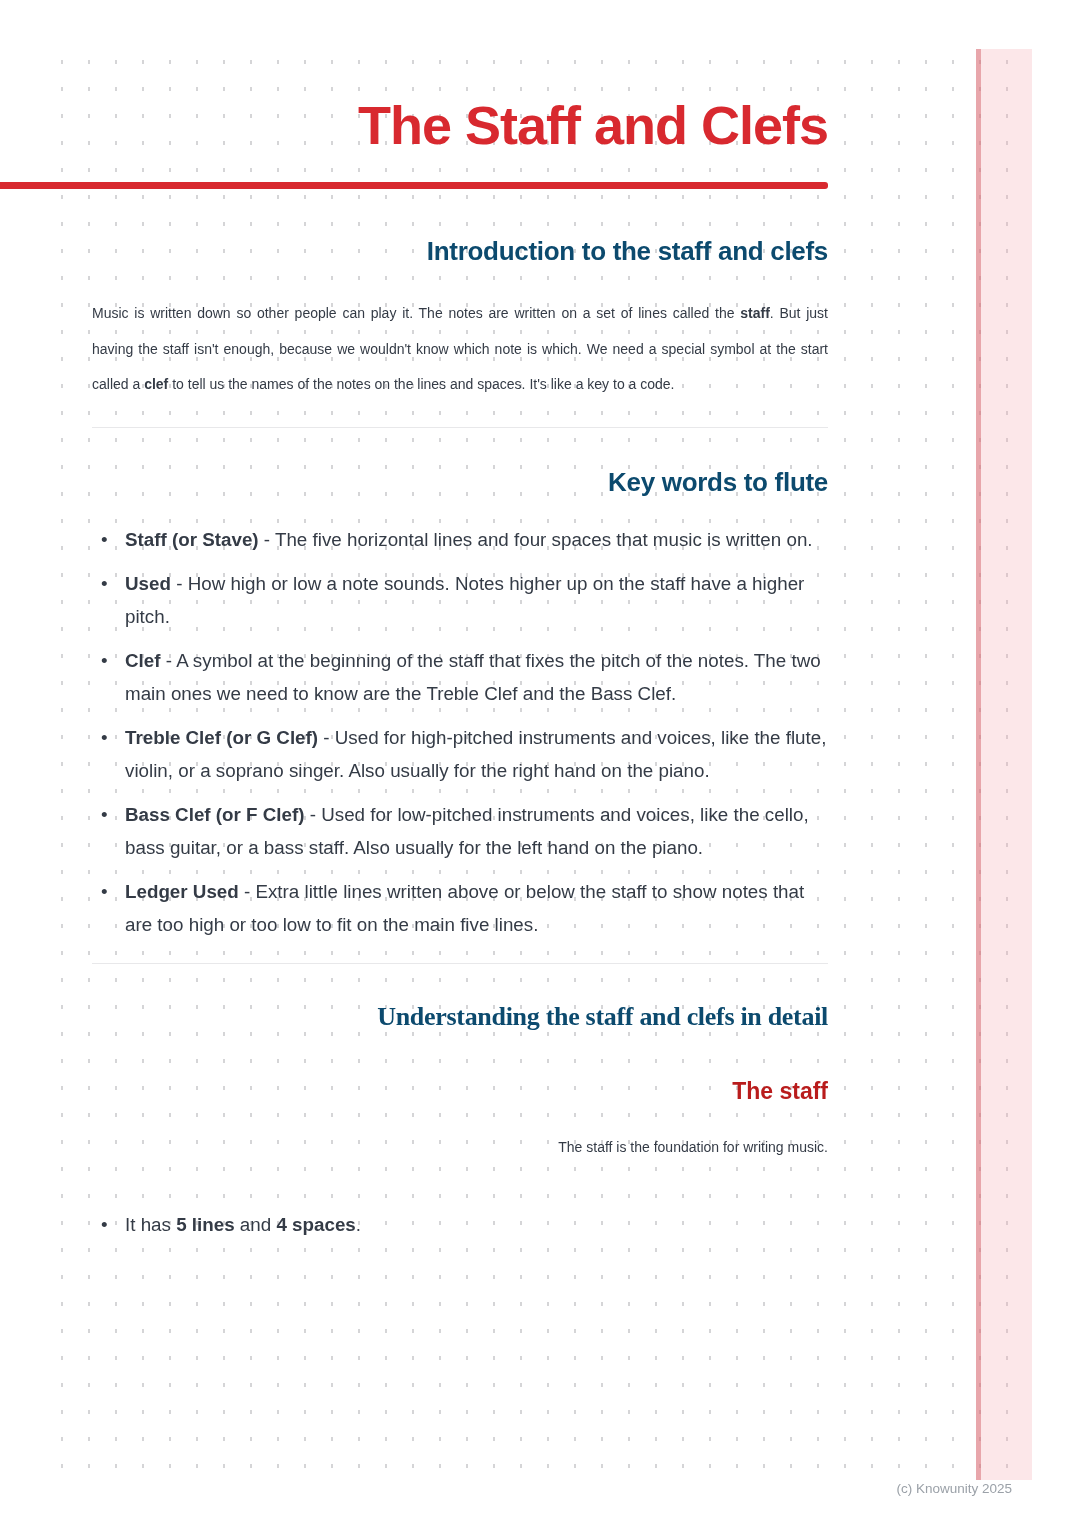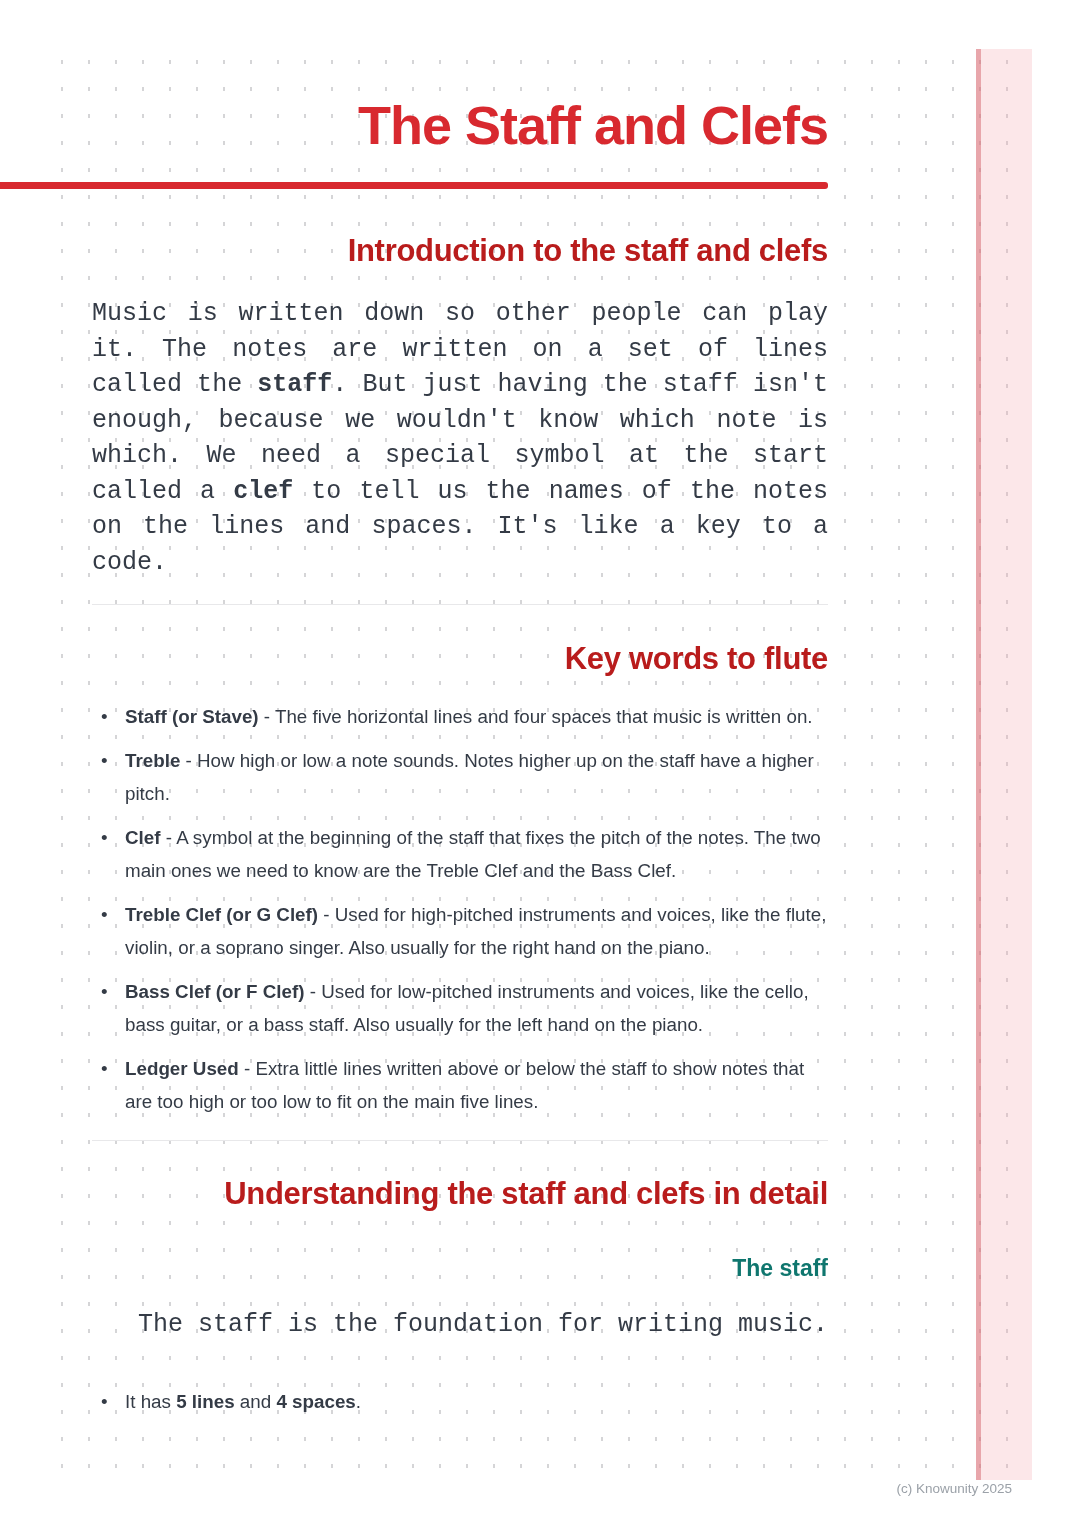--- a/index.html
+++ b/index.html
@@ -49,42 +49,41 @@
     color: #d8292f;
   }
   .title-rule {
     margin-top: 29px;
     width: 844px; height: 7px;
     background: #d8292f;
     border-radius: 3px;
   }
 
   .h2 {
-    font-size: 31px;
+    font-size: 26px;
     line-height: 30px;
     font-weight: bold;
-    color: #b91c1c;
+    color: #0c4a6e;
     letter-spacing: -0.3px;
   }
   .h2-intro   { margin: 47px 0 0; }
   .h2-kw      { margin: 39px 0 0; }
-  .h2-detail  { margin: 38px 0 0; }
+  .h2-detail  { margin: 38px 0 0; font-family: Liberation Serif, serif; }
 
   .h3 {
     margin: 46px 0 0;
     font-size: 23px;
     line-height: 27px;
     font-weight: bold;
-    color: #0f766e;
+    color: #b91c1c;
   }
 
   .body-text {
-    font-size: 25px;
+    font-size: 14px;
     color: #343b46;
-    font-family: Liberation Mono, monospace;
   }
   .lead-paragraph {
     margin: 30px 0 0;
     width: 736px;
     line-height: 35.5px;
     text-align: justify;
   }
   .staff-paragraph {
     margin: 31px 0 16px;
     line-height: 23px;
@@ -149,21 +148,21 @@
     <h2 class="h2 h2-intro">Introduction to the staff and clefs</h2>
 
     <p class="body-text lead-paragraph"><span>Music is written down so other people can play it. The notes are written on a set of lines called the </span><span class="b">staff</span><span>. But just having the staff isn't enough, because we wouldn't know which note is which. We need a special symbol at the start called a </span><span class="b">clef</span><span> to tell us the names of the notes on the lines and spaces. It's like a key to a code.</span></p>
 
     <div class="divider divider-1"></div>
 
     <h2 class="h2 h2-kw">Key words to flute</h2>
 
     <ul class="bullet-list">
       <li><span class="bullet-dot">•</span><span class="b">Staff (or Stave)</span><span> - The five horizontal lines and four spaces that music is written on.</span></li>
-      <li><span class="bullet-dot">•</span><span class="b">Treble</span><span> - How high or low a note sounds. Notes higher up on the staff have a higher pitch.</span></li>
+      <li><span class="bullet-dot">•</span><span class="b">Used</span><span> - How high or low a note sounds. Notes higher up on the staff have a higher pitch.</span></li>
       <li><span class="bullet-dot">•</span><span class="b">Clef</span><span> - A symbol at the beginning of the staff that fixes the pitch of the notes. The two main ones we need to know are the Treble Clef and the Bass Clef.</span></li>
       <li><span class="bullet-dot">•</span><span class="b">Treble Clef (or G Clef)</span><span> - Used for high-pitched instruments and voices, like the flute, violin, or a soprano singer. Also usually for the right hand on the piano.</span></li>
       <li><span class="bullet-dot">•</span><span class="b">Bass Clef (or F Clef)</span><span> - Used for low-pitched instruments and voices, like the cello, bass guitar, or a bass staff. Also usually for the left hand on the piano.</span></li>
       <li><span class="bullet-dot">•</span><span class="b">Ledger Used</span><span> - Extra little lines written above or below the staff to show notes that are too high or too low to fit on the main five lines.</span></li>
     </ul>
 
     <div class="divider divider-2"></div>
 
     <h2 class="h2 h2-detail">Understanding the staff and clefs in detail</h2>
 

